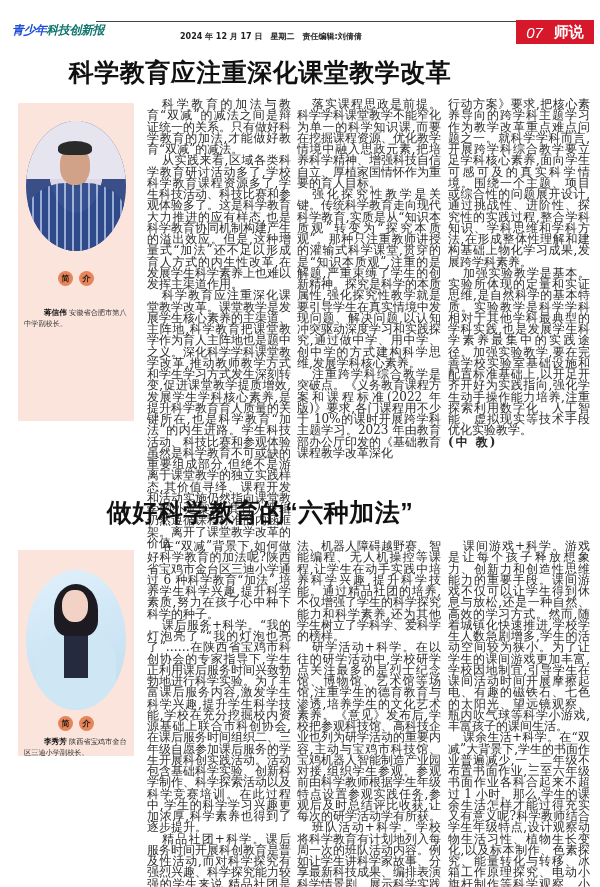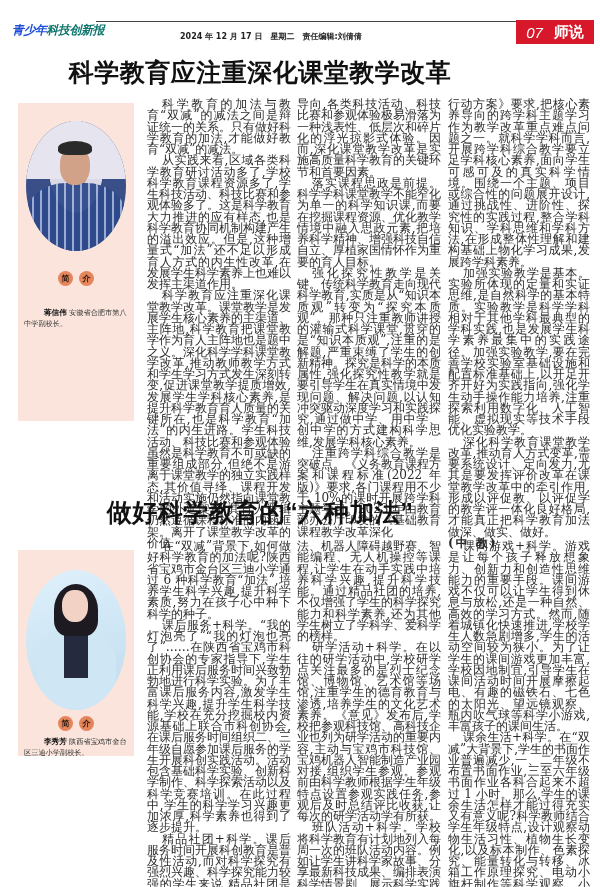--- a/index.html
+++ b/index.html
@@ -83,29 +83,27 @@
     <span class="name">蒋信伟</span>&nbsp;<span>安徽省合肥市第八中学副校长。</span>
   </div>
 </div>
 
 <div class="col a1c1">
   <p>科学教育的加法与教育“双减”的减法之间是辩证统一的关系。只有做好科学教育的加法,才能做好教育“双减”的减法。</p>
   <p>从实践来看,区域各类科学教育研讨活动多了,学校科学教育课程资源多了,学生科技活动、科技比赛和参观体验多了。这是科学教育大力推进的应有样态,也是科学教育协同机制构建产生的溢出效应。但是,这种增量式“加法”还不足以形成育人方式的内生性改革,在发展学生科学素养上也难以发挥主渠道作用。</p>
   <p>科学教育应注重深化课堂教学改革。课堂教学是发展学生核心素养的主渠道、主阵地,科学教育把课堂教学作为育人主阵地也是题中之义。深化科学学科课堂教学改革,推动教师教学方式和学生学习方式发生深刻转变,促进课堂教学提质增效,发展学生学科核心素养,是提升科学教育育人质量的关键所在,也是科学教育“加法”的内生进路。学生科技活动、科技比赛和参观体验虽然是科学教育不可或缺的重要组成部分,但绝不是游离于课堂教学的独立实践样态,其价值寻绎、课程开发和活动实施仍然指向课堂教学的外延架构,其育人逻辑仍然遵循课程标准的内涵框架。离开了课堂教学改革的价值</p>
 </div>
 <div class="col a1c2">
-  <p class="cont">导向,各类科技活动、科技比赛和参观体验极易滑落为一种浅表性、低层次和碎片化的浮光掠影式体验。因而,深化课堂教学改革是实施高质量科学教育的关键环节和首要因素。</p>
   <p>落实课程思政是前提。科学学科课堂教学不能窄化为单一的科学知识课,而要在挖掘课程资源、优化教学情境中融入思政元素,把培养科学精神、增强科技自信自立、厚植家国情怀作为重要的育人目标。</p>
   <p>强化探究性教学是关键。传统科学教育走向现代科学教育,实质是从“知识本质观”转变为“探究本质观”。那种只注重教师讲授的灌输式科学课堂,贯穿的是“知识本质观”,注重的是解题,严重束缚了学生的创新精神。探究是科学的本质属性,强化探究性教学就是要引导学生在真实情境中发现问题、解决问题,以认知冲突驱动深度学习和实践探究,通过做中学、用中学、创中学的方式建构科学思维,发展学科核心素养。</p>
   <p>注重跨学科综合教学是突破点。《义务教育课程方案和课程标准(2022 年版)》要求,各门课程用不少于 10%的课时开展跨学科主题学习。2023 年由教育部办公厅印发的《基础教育课程教学改革深化</p>
 </div>
 <div class="col a1c3">
   <p class="cont">行动方案》要求,把核心素养导向的跨学科主题学习作为教学改革重点难点问题之一。就科学学科而言,开展跨学科综合教学要立足学科核心素养,面向学生可感可及的真实科学情境。围绕一个主题、项目或综合性的问题展开设计,通过挑战性、进阶性、探究性的实践过程,整合学科知识、学科思维和学科方法,在形成整体性理解和建构基础上物化学习成果,发展跨学科素养。</p>
   <p>加强实验教学是基本。实验所体现的定量和实证思维,是自然科学的基本特质。实验教学是科学学科相对于其他学科最典型的学科实践,也是发展学生科学素养最集中的实践途径。加强实验教学,要在完善学校实验室基础设施和配置标准基础上,以开足开齐开好为实践指向,强化学生动手操作能力培养,注重探索利用数字化、人工智能、虚拟现实等技术手段优化实验教学。</p>
-  <p>深化科学教育课堂教学改革,推动育人方式变革,需要系统设计、定向发力,尤其是要发挥评价改革在课堂教学改革中的牵引作用,形成以评促教、以评促学的教学评一体化良好格局,才能真正把科学教育加法做深、做实、做好。</p>
   <p class="src">(中 教)</p>
 </div>
 
 <h1 class="title title2">做好科学教育的“六种加法”</h1>
 
 <div class="profile profile2">
   <div class="photo photo2">
     <div class="jacket"></div>
       <div class="top"></div>
       <div class="hair"></div>

